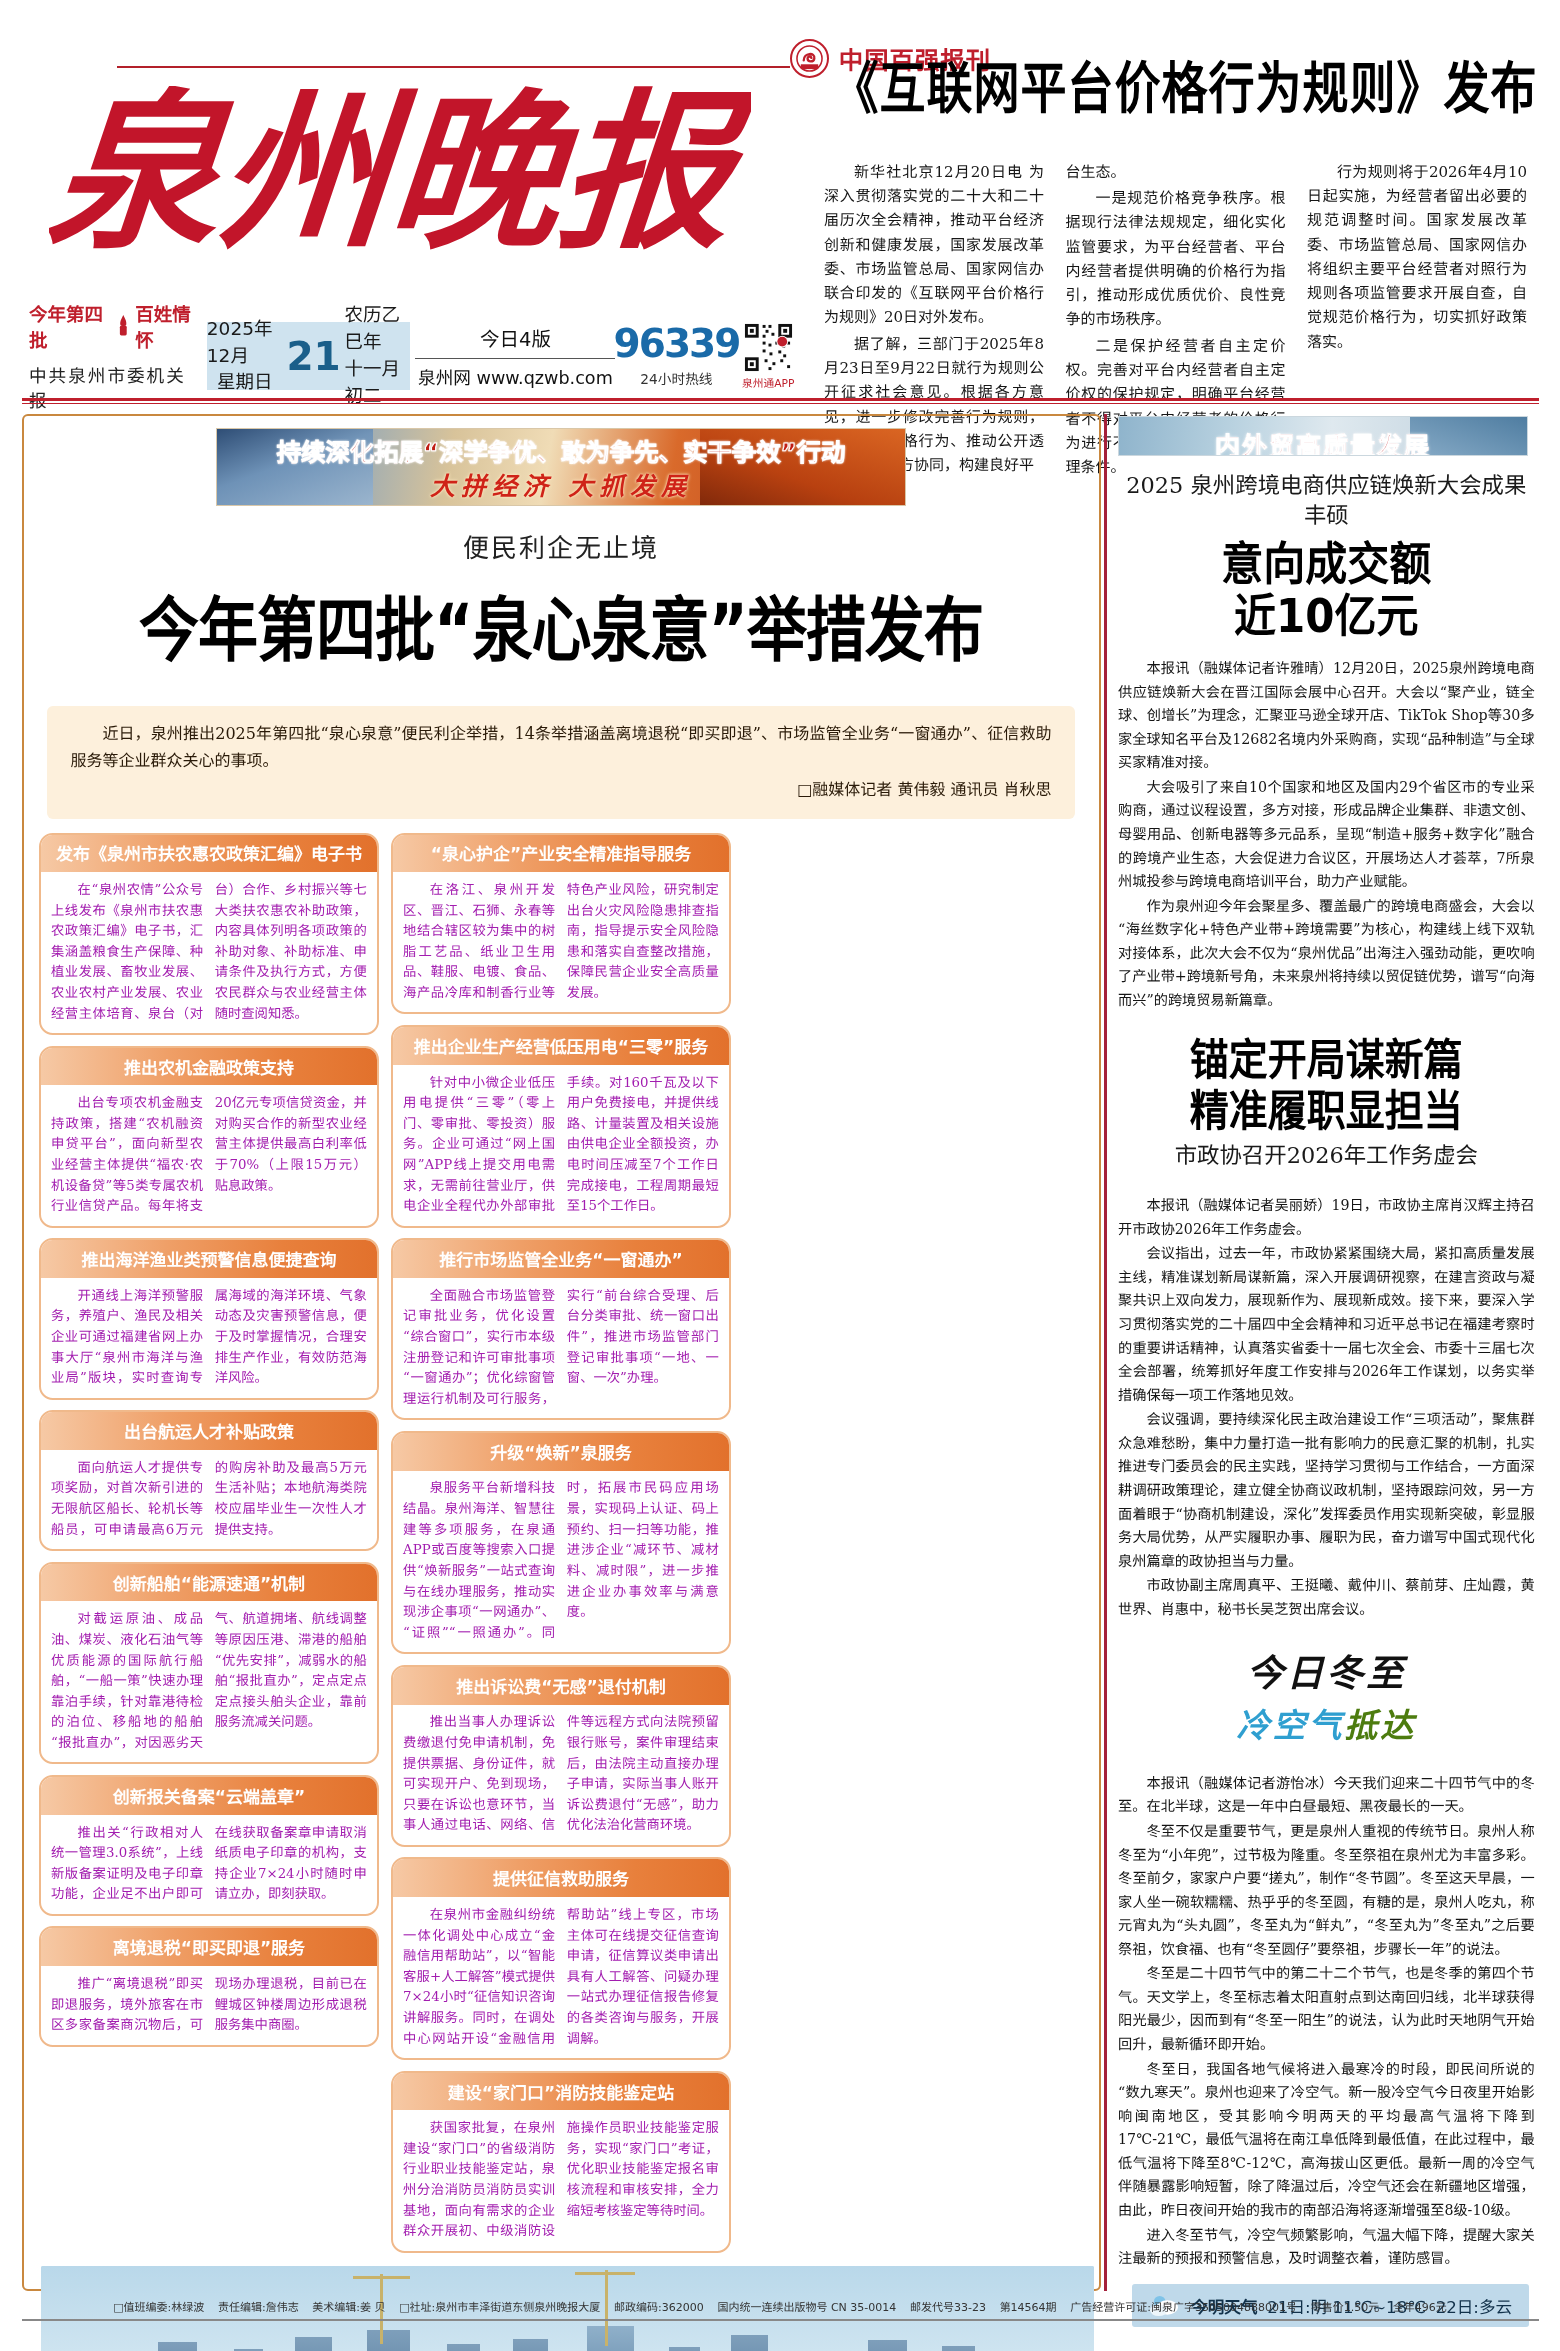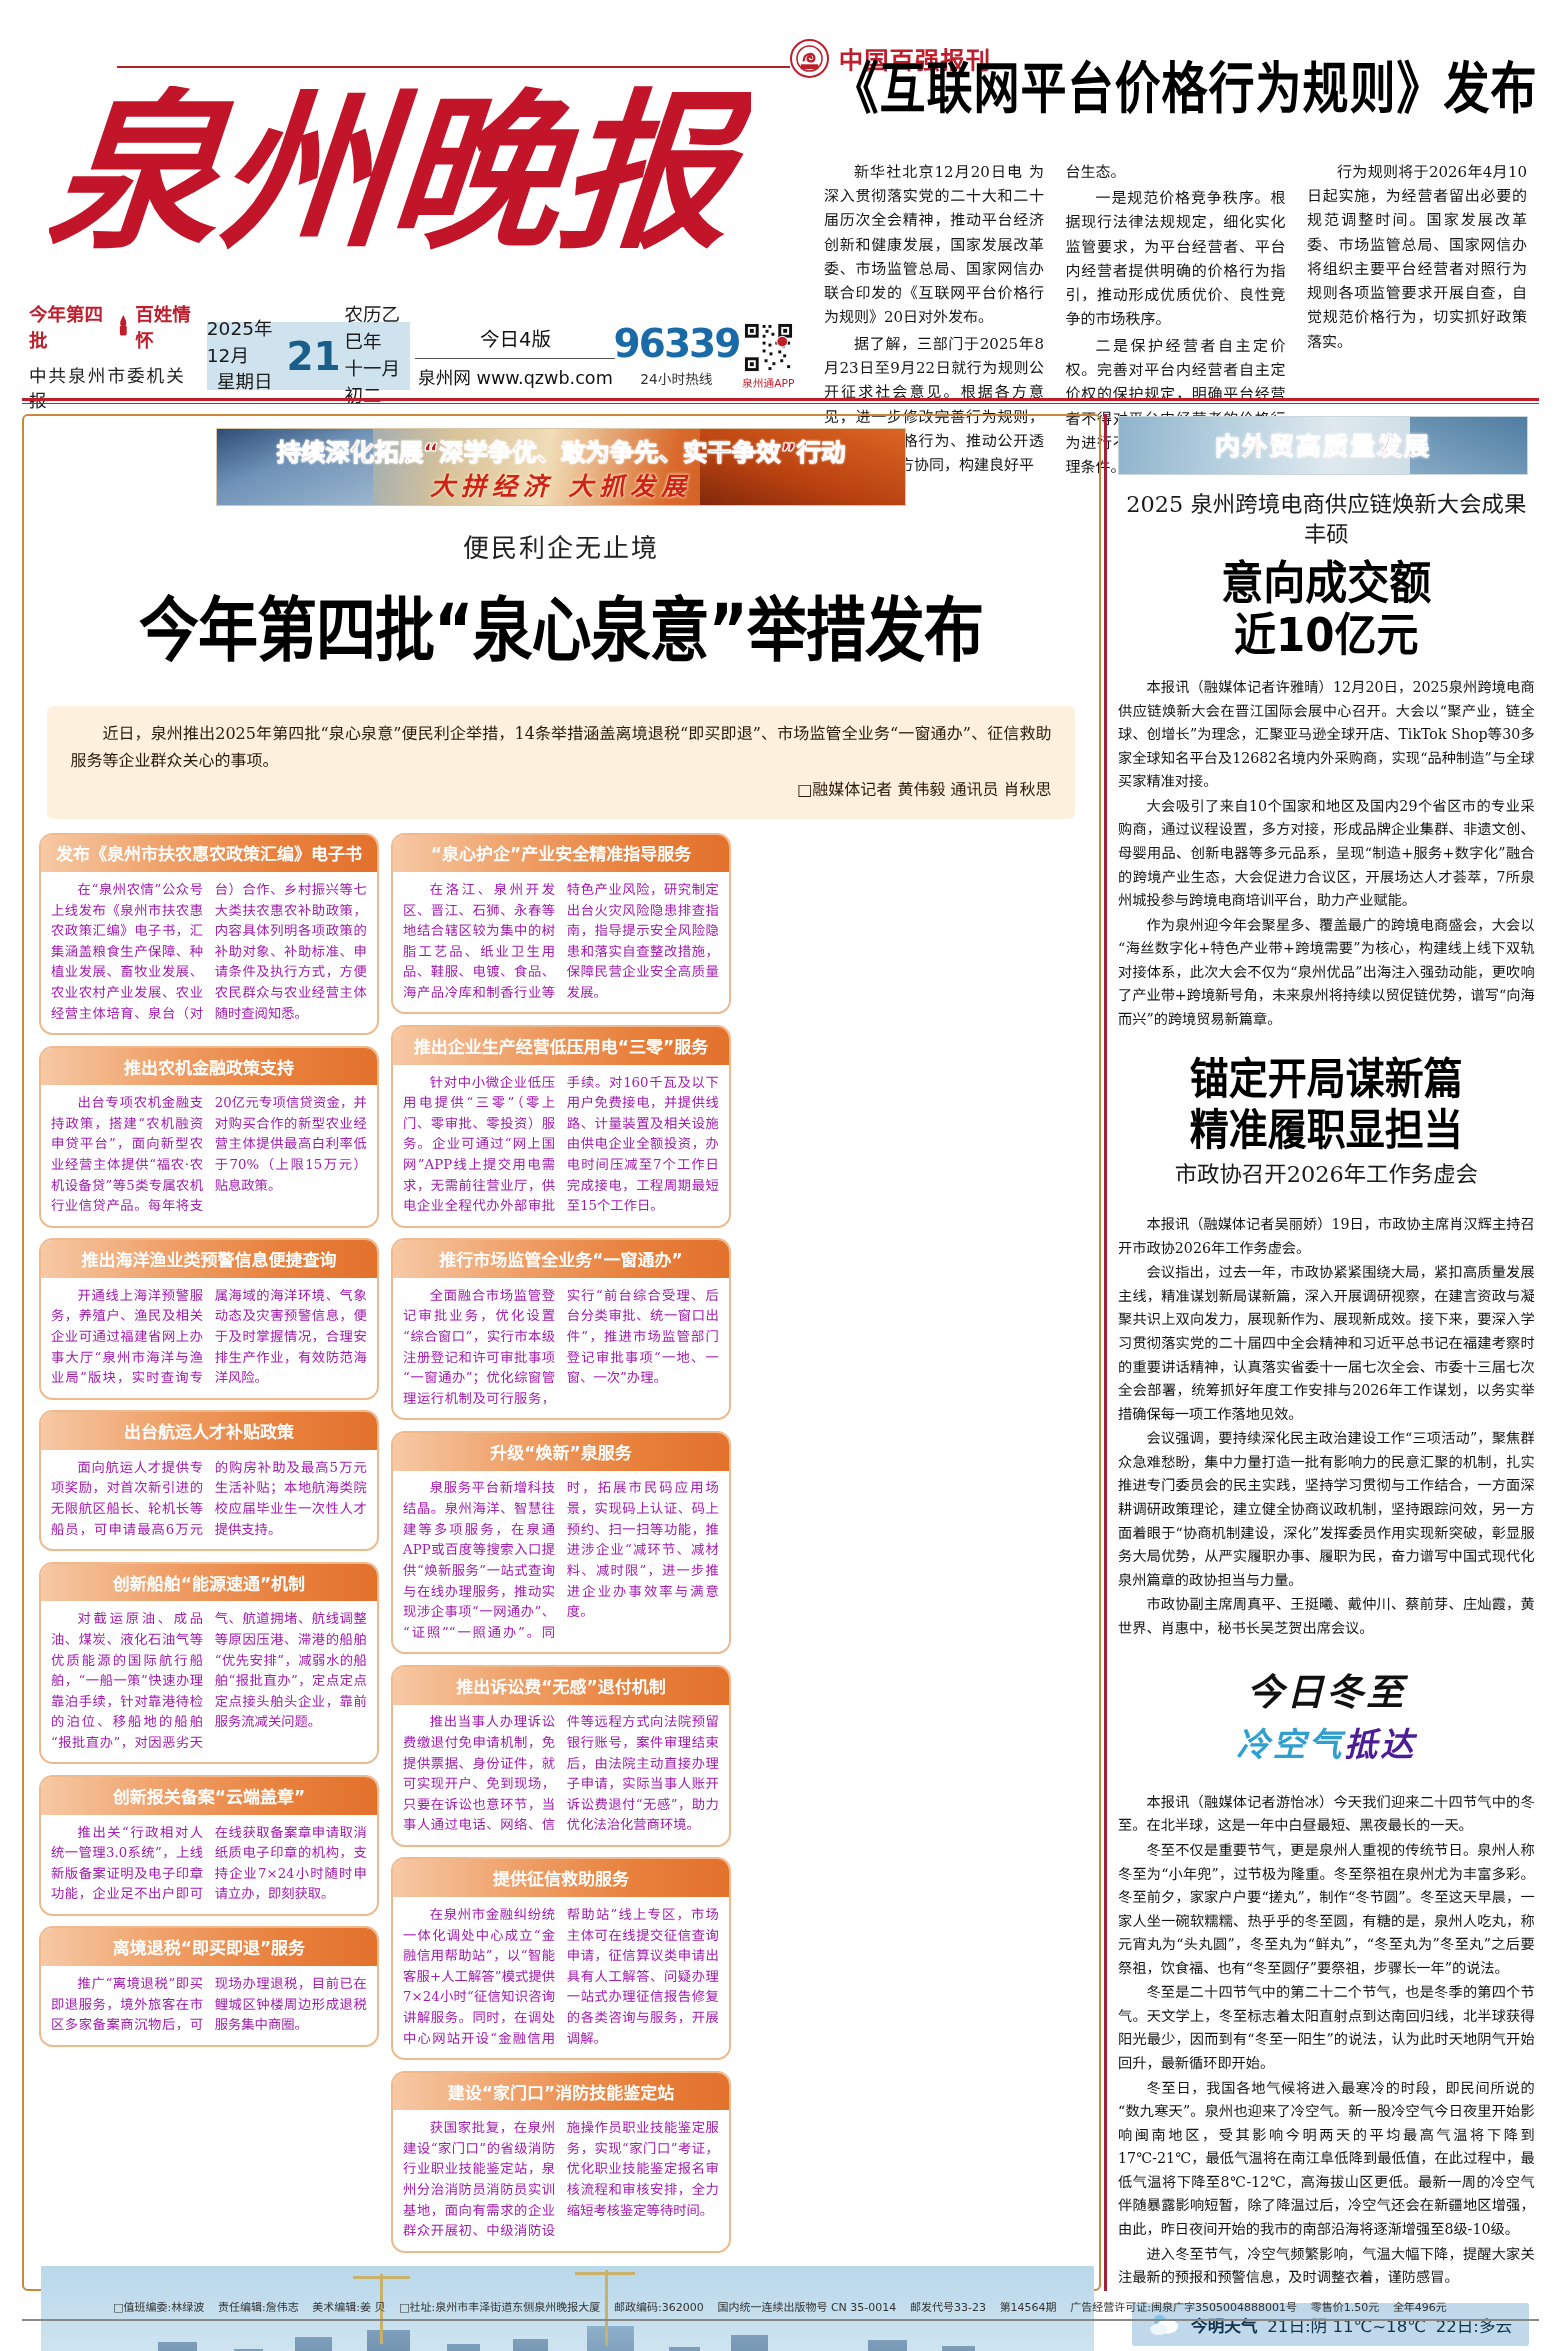--- a/index.html
+++ b/index.html
@@ -139,21 +139,21 @@
   
   .photo-block{ margin:13.7px 7.8px 3.9px; position:relative; }
   .photo{ width:1053px; height:273px; position:relative; overflow:hidden; border-radius:2px;
      background:linear-gradient(180deg,#bcd9ea 0%,#d5e8f2 30%,#9fc4dc 52%,#76a7c8 60%,#5d92b7 100%); }
   .sky{ position:absolute;inset:0;height:52%;background:linear-gradient(180deg,#b9d8ea,#dcecf4);}
   .skyline{ position:absolute; left:0; right:0; top:22%; height:32%; }
   .skyline i{ position:absolute; bottom:0; background:linear-gradient(180deg,#7e9fbb,#54789a); display:block;}
   .crane{position:absolute;background:#c8b26a;}
 
   
-  .side-banner{ width:410px;height:59px;position:relative;overflow:hidden;margin:2px 0 0 3.9px;
+  .side-banner{ width:410px;height:40px;position:relative;overflow:hidden;margin:2px 0 0 3.9px;
      background:linear-gradient(95deg,#8fb4cc 0%,#b9d2e0 28%,#dfe9ef 52%,#cfdde6 72%,#7d9fb8 100%); border:1px solid #cbd7de;}
   .side-banner .sb-ph{position:absolute;right:0;top:0;width:117px;height:100%;
      background:linear-gradient(200deg,#4f7da1,#86aac6);}
   .side-banner .sb-txt{position:absolute;left:0;right:0;top:8.8px;text-align:center;
      font-family:"DejaVu Sans","Liberation Sans",sans-serif;font-weight:bold;font-size:25px;color:#c4161c;
      -webkit-text-stroke:1px #fff;text-shadow:0 0 2px #fff,0 0 3.9px #fff;letter-spacing:2px;white-space:nowrap;}
 
   .side-kicker{ text-align:center; font-size:22.4px; line-height:1.35; color:#1a1a1a; margin-top:13.7px; padding:0 5.9px;}
   .side-bighead{ text-align:center; font-weight:bold; font-size:42px; line-height:1.12; color:#000;
      margin-top:7.8px; font-family:"DejaVu Sans","Liberation Sans",sans-serif; transform:scaleY(1.1); transform-origin:top center;}
@@ -162,21 +162,21 @@
 
   .side-head2{ text-align:center; font-weight:bold; font-size:39px; line-height:1.15; color:#000;
      font-family:"DejaVu Sans","Liberation Sans",sans-serif; margin-top:23.4px; transform:scaleY(1.12); transform-origin:top center;}
   .side-sub2{ text-align:center; font-size:22.4px; color:#1a1a1a; margin-top:11.7px;}
 
   .side-head3{ text-align:center; font-family:"DejaVu Serif","Liberation Serif",serif; font-weight:bold;
      font-style:italic; font-size:37px; color:#111; margin-top:21.5px; letter-spacing:2.9px;}
   .side-head3b{ text-align:center; font-family:"DejaVu Serif","Liberation Serif",serif; font-weight:bold;
      font-style:italic; font-size:33px; margin-top:2px; letter-spacing:2.9px;}
   .side-head3b .cy{ color:#2f9fd0; }
-  .side-head3b .bk{ color:#4c1d95;margin-top:24px; }
+  .side-head3b .bk{ color:#4d7c0f;margin-top:24px; }
 
   .weather{ margin:13.7px 9.8px 0 17.6px; background:#bfd9ea; border-radius:2.9px; height:43px;
      display:flex; align-items:center; justify-content:center; gap:9.8px; }
   .weather .wi{ width:33px;height:25px;}
   .weather .wt{ font-family:"DejaVu Sans","Liberation Sans",sans-serif; font-size:16.6px; color:#11314a;}
   .weather .wt b{ font-weight:bold; }
 
   
   .footer{ position:absolute; left:21.5px; top:2298px; width:1517px; }
   .footer .ft-txt{ font-family:"DejaVu Sans","Liberation Sans",sans-serif; font-size:11px; color:#333;

